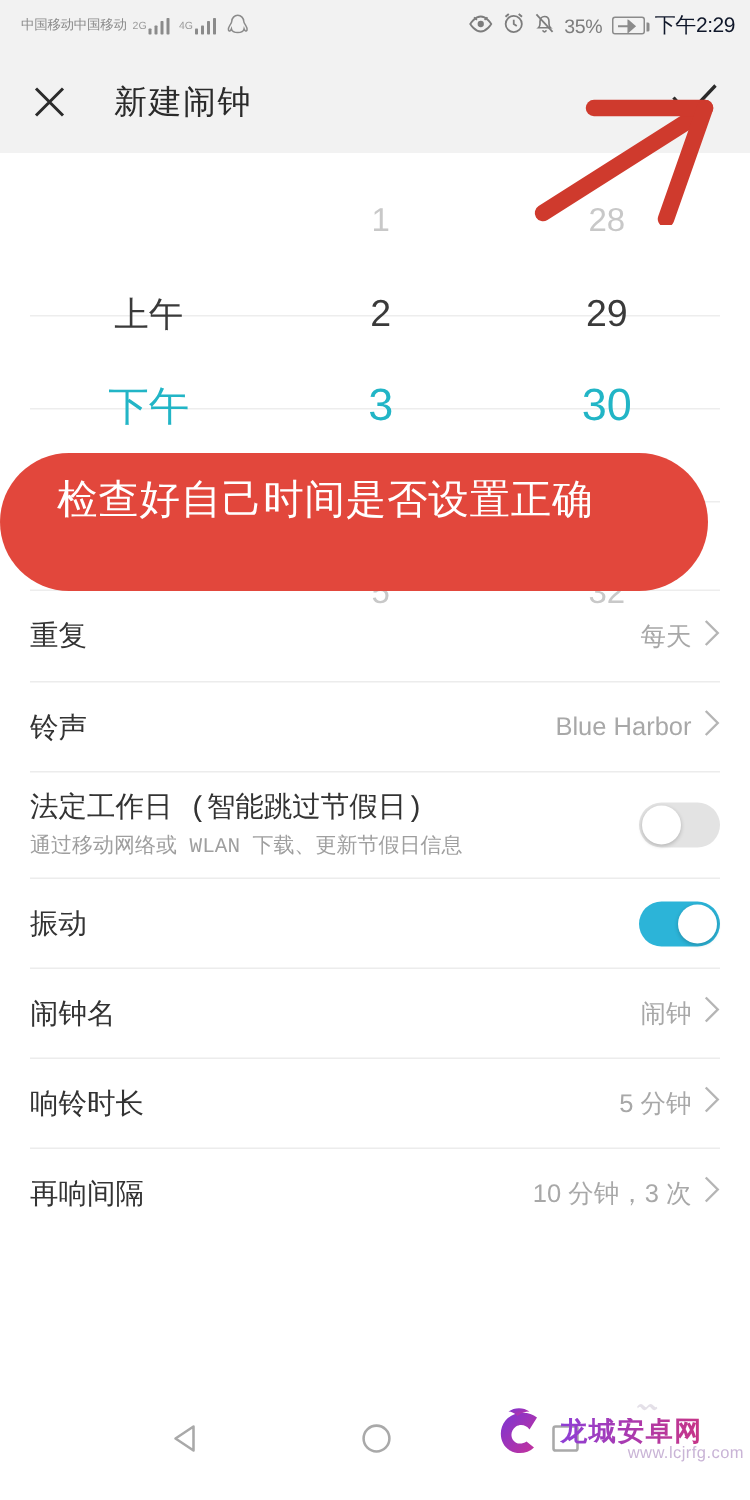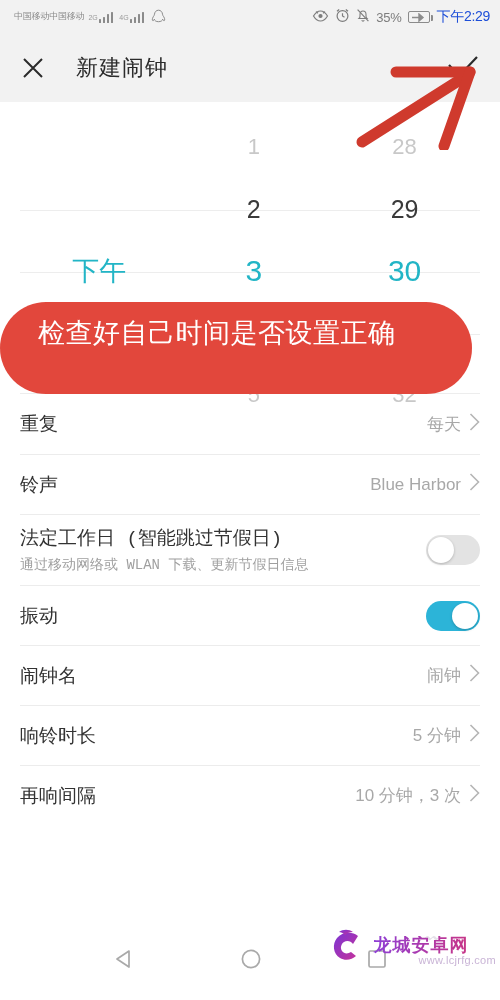--- a/index.html
+++ b/index.html
@@ -38,21 +38,21 @@
   }
   .status-right .pct{ font-size:13px; letter-spacing:-.2px;}
   .battery{
     width:22px;height:12px;border:1.4px solid #8b8b8b;border-radius:2px;
     position:relative; display:flex; align-items:center; justify-content:center;
   }
   .battery:after{
     content:""; position:absolute; right:-4px; top:3px;
     width:2px;height:6px;background:#8b8b8b;border-radius:0 1px 1px 0;
   }
-  .clocktime{ font-size:14px; color:#1d4ed8; margin-left:1px; letter-spacing:-.3px;}
+  .clocktime{ font-size:14px; color:#0f172a; margin-left:1px; letter-spacing:-.3px;}
 
   
   .appbar{
     height:68px; background:#f2f2f2;
     display:flex; align-items:center; padding:0 20px;
     position:relative;
     font-family:Liberation Mono, monospace;
   }
   .appbar .title{ font-size:22px; color:#2b2b2b; margin-left:30px; letter-spacing:1px;}
   .icon-btn{ display:flex; align-items:center; justify-content:center; cursor:pointer;}
@@ -135,21 +135,21 @@
   
   .navbar{
     position:absolute; bottom:0; left:0; width:100%; height:78px;
     background:#fff; display:flex; align-items:center;
     justify-content:space-around; padding:0 60px;
   }
   .navbar .nav-ico{ cursor:pointer; }
 
   
   .watermark{
-    position:absolute; right:4px; bottom:24px;
+    position:absolute; right:4px; bottom:14px;
     display:flex; align-items:center; gap:4px;
     pointer-events:none;
   }
   .wm-text{ display:flex; flex-direction:column; line-height:1.05; }
   .wm-title{ font-size:18px; font-weight:bold;
     background:linear-gradient(90deg,#8e3fd6,#d8326f);
     -webkit-background-clip:text; background-clip:text; color:transparent;
     letter-spacing:1px;
   }
   .wm-url{ font-size:11px; color:#c9b4d6; letter-spacing:.3px;margin-left:45px;}
@@ -238,20 +238,21 @@
   </span>
 </div>
 
 <div class="picker">
   <div class="divider-line dl-top"></div>
   <div class="divider-line dl-bot"></div>
   <div class="divider-line dl-bot2"></div>
   <div class="divider-line dl-bot3"></div>
 
   <div class="col ampm">
+    <div class="pk-item pk-row-h r1 pk-near cn">上午</div>
     <div class="pk-item pk-row-h r2 pk-sel cn">下午</div>
   </div>
 
   <div class="col">
     <div class="pk-item pk-row-h r0 pk-dim">1</div>
     <div class="pk-item pk-row-h r1 pk-near">2</div>
     <div class="pk-item pk-row-h r2 pk-sel">3</div>
     <div class="pk-item pk-row-h r3 pk-dim">4</div>
     <div class="pk-item pk-row-h r4 pk-dim">5</div>
   </div>

